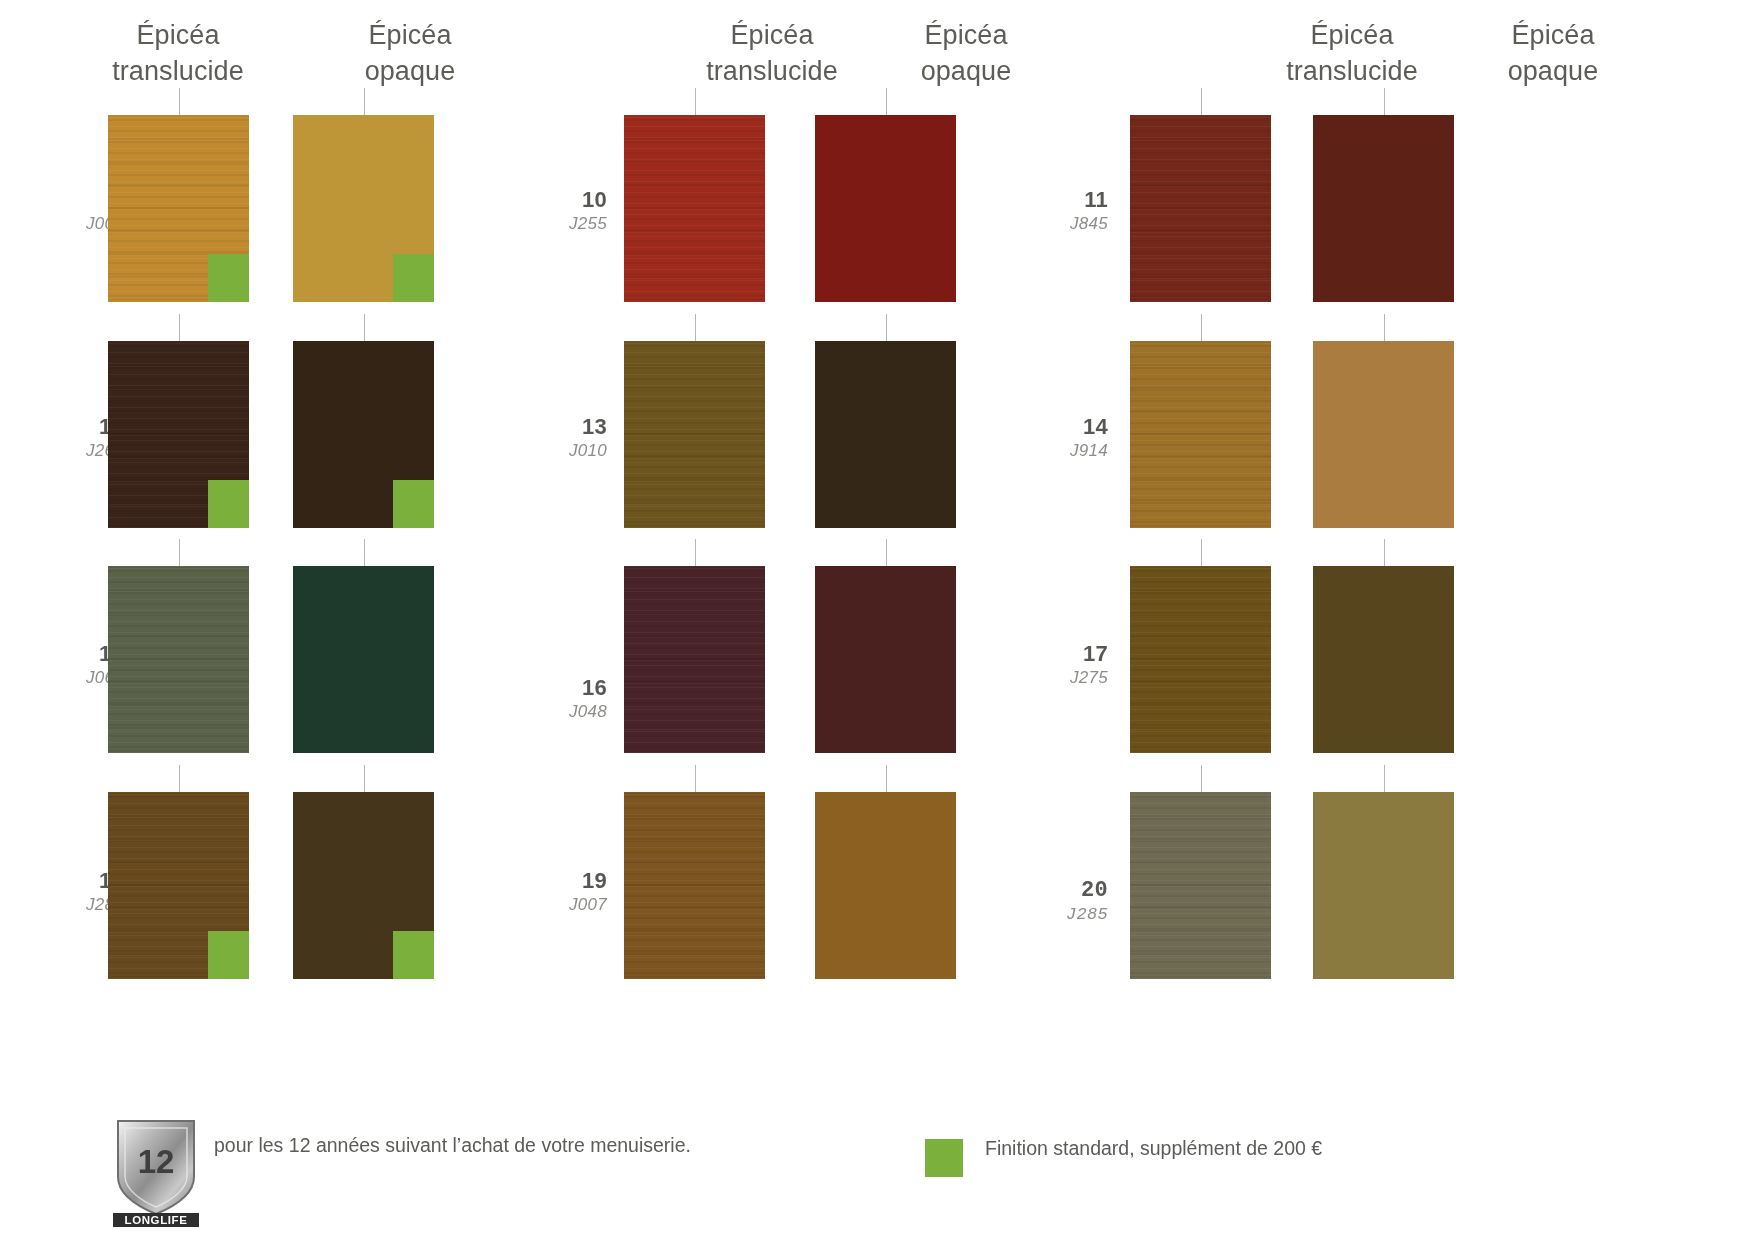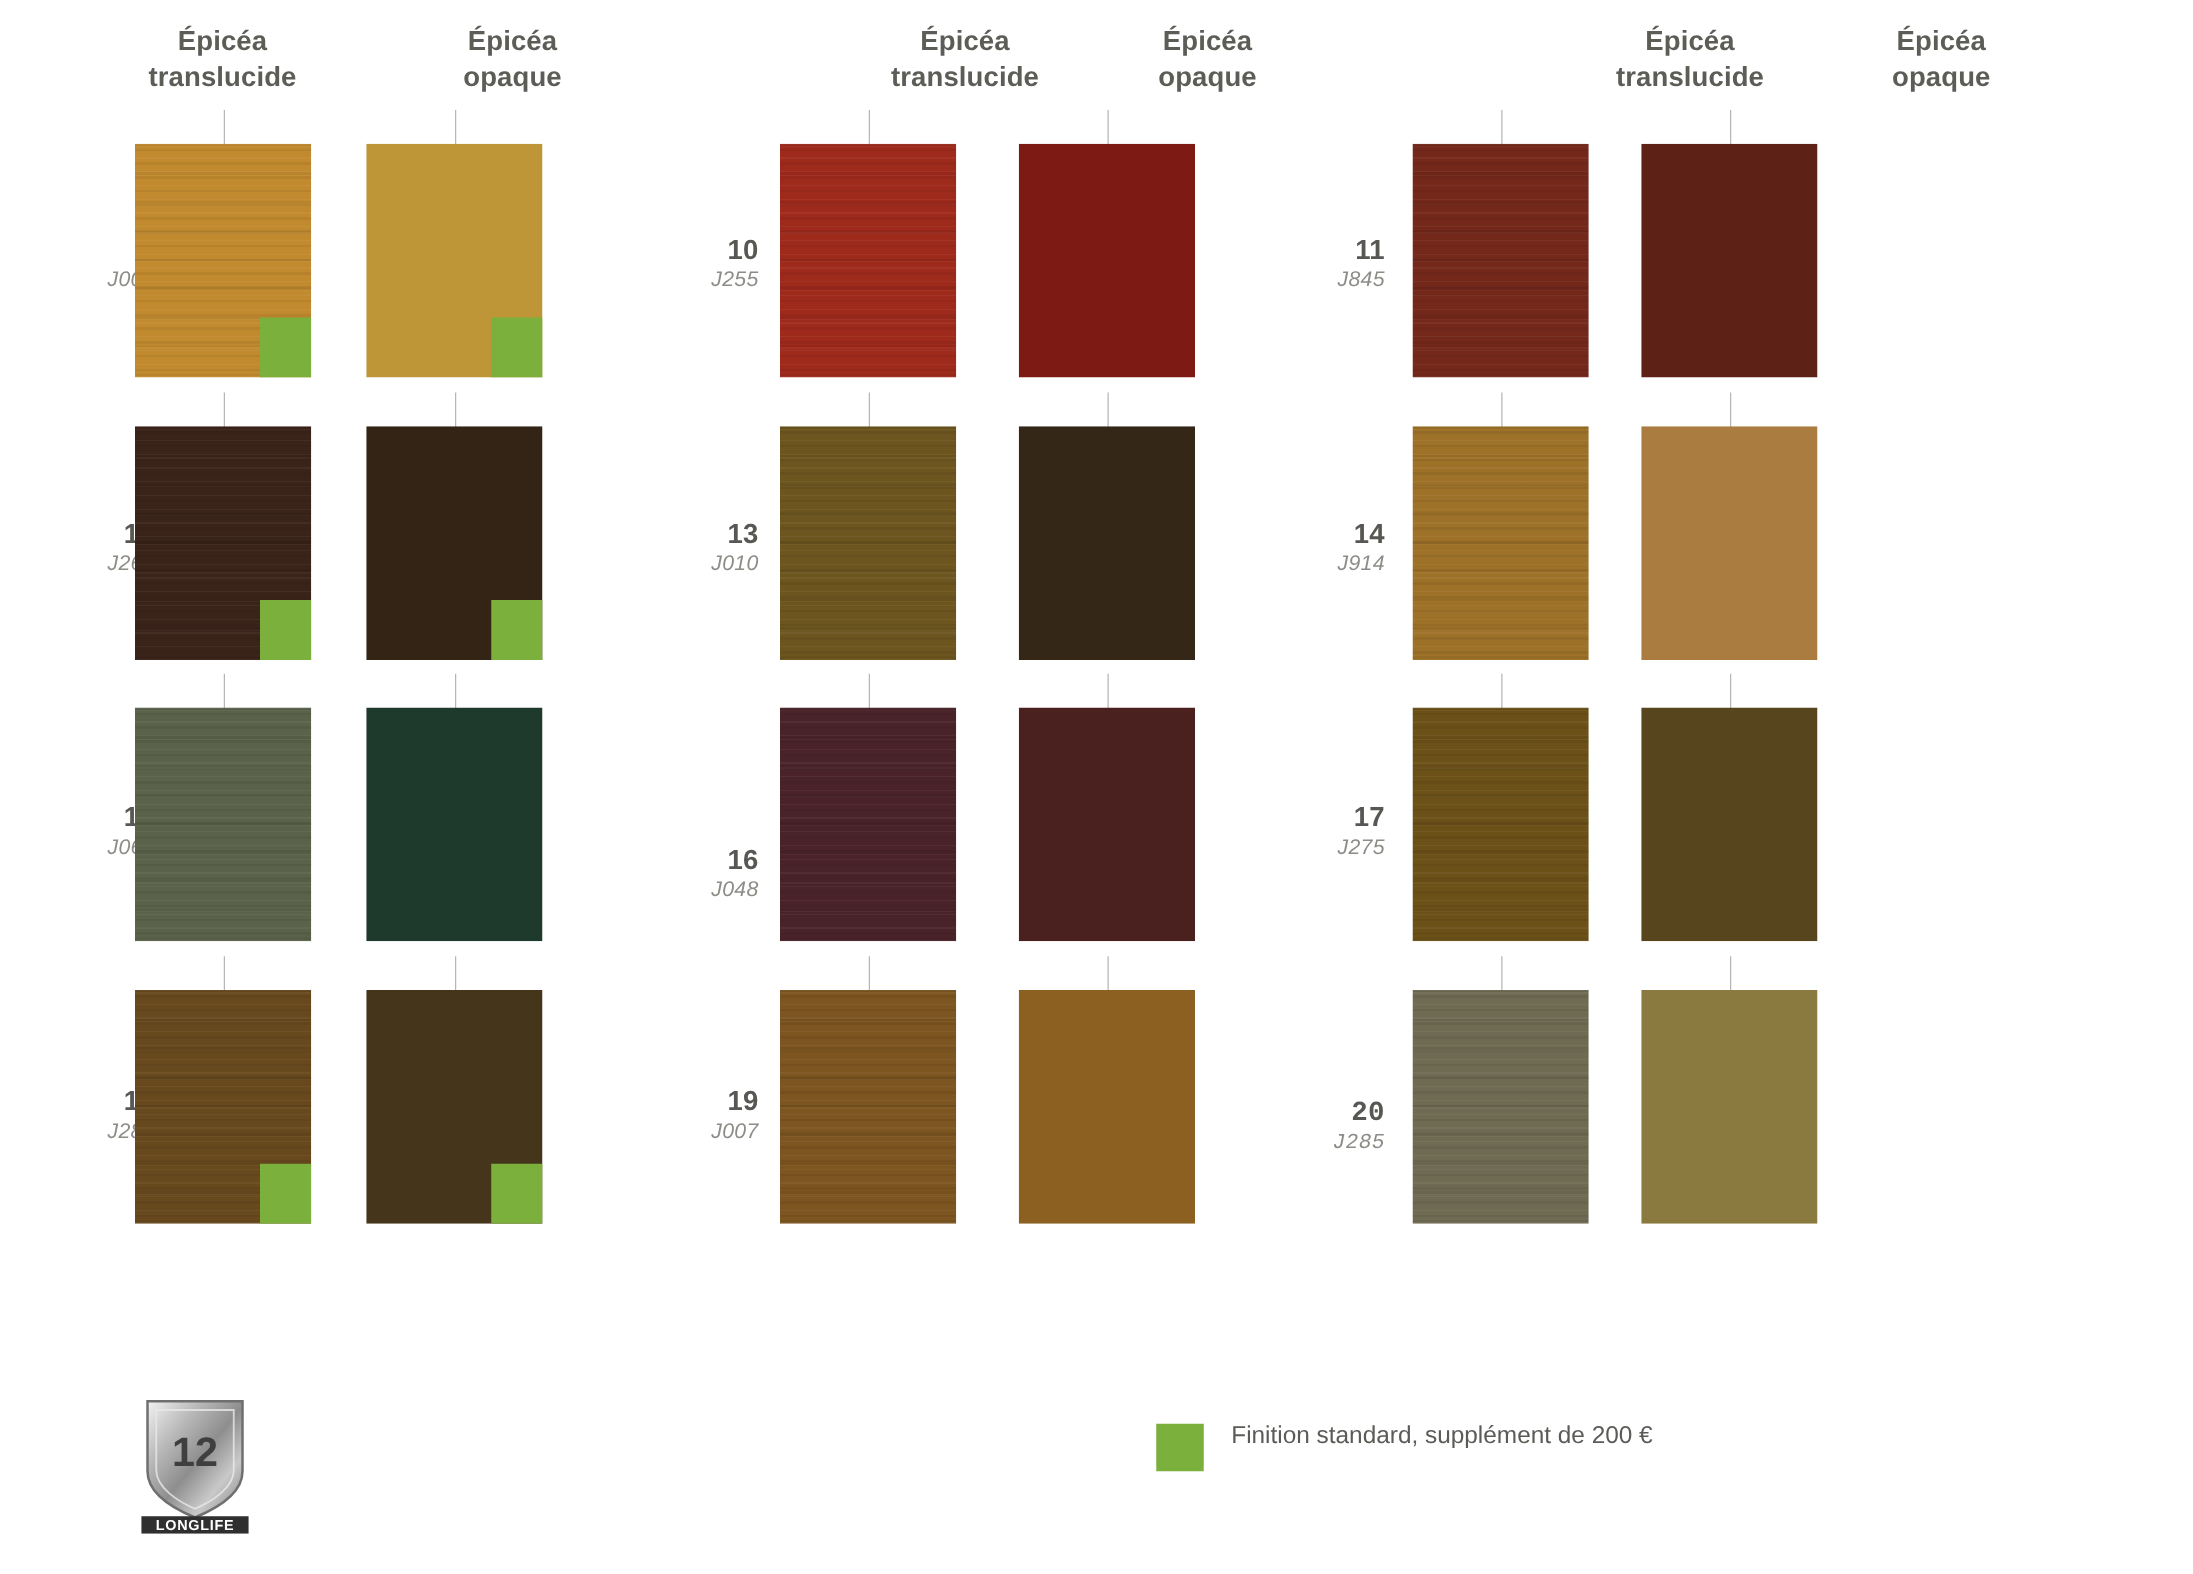--- a/index.html
+++ b/index.html
@@ -26,22 +26,22 @@
     position: absolute;
     top: 0;
     left: 0;
     width: 1754px;
     height: 100px;
   }
   .col-header {
     position: absolute;
     width: 200px;
     text-align: center;
-    font-size: 22px;
-    font-weight: bold;
+    font-size: 27px;
+    font-weight: normal;
     line-height: 1.32;
     color: #5d5d58;
     letter-spacing: 0.1px;
     top: 18px;
   }
   .col-header .l2 { display: block; }
 
   
   .grid {
     position: absolute;
@@ -382,20 +382,21 @@
         </defs>
         <path d="M5 4 H81 V60 C81 78 60 90 43 97 C26 90 5 78 5 60 Z" fill="url(#shieldGrad)" stroke="#6f6f6f" stroke-width="2"></path>
         <path d="M12 11 H74 V59 C74 73 57 84 43 90 C29 84 12 73 12 59 Z" fill="none" stroke="#e8e8e8" stroke-width="1.5" opacity="0.8"></path>
         <text x="43" y="56" text-anchor="middle" font-family="Liberation Sans, sans-serif" font-size="33" font-weight="bold" fill="#3f3f3f" id="badge-num">12</text>
         <rect x="0" y="96" width="86" height="14" fill="#2f2f2f"></rect>
         <text x="43" y="107" text-anchor="middle" font-family="Liberation Sans, sans-serif" font-size="11.5" font-weight="bold" fill="#ffffff" letter-spacing="0.6" id="badge-word">LONGLIFE</text>
       </svg>
     </div>
 
     <div class="guarantee">
+      <span>pour les 12 années suivant l’achat de votre menuiserie.</span>
     </div>
 
     <div class="legend-swatch" id="legend-swatch" style="background: rgb(123, 176, 60);"></div>
 
     <div class="legend-text">
       <span>Finition standard, supplément de 200 €</span>
     </div>
   </div>
 
 </div>

